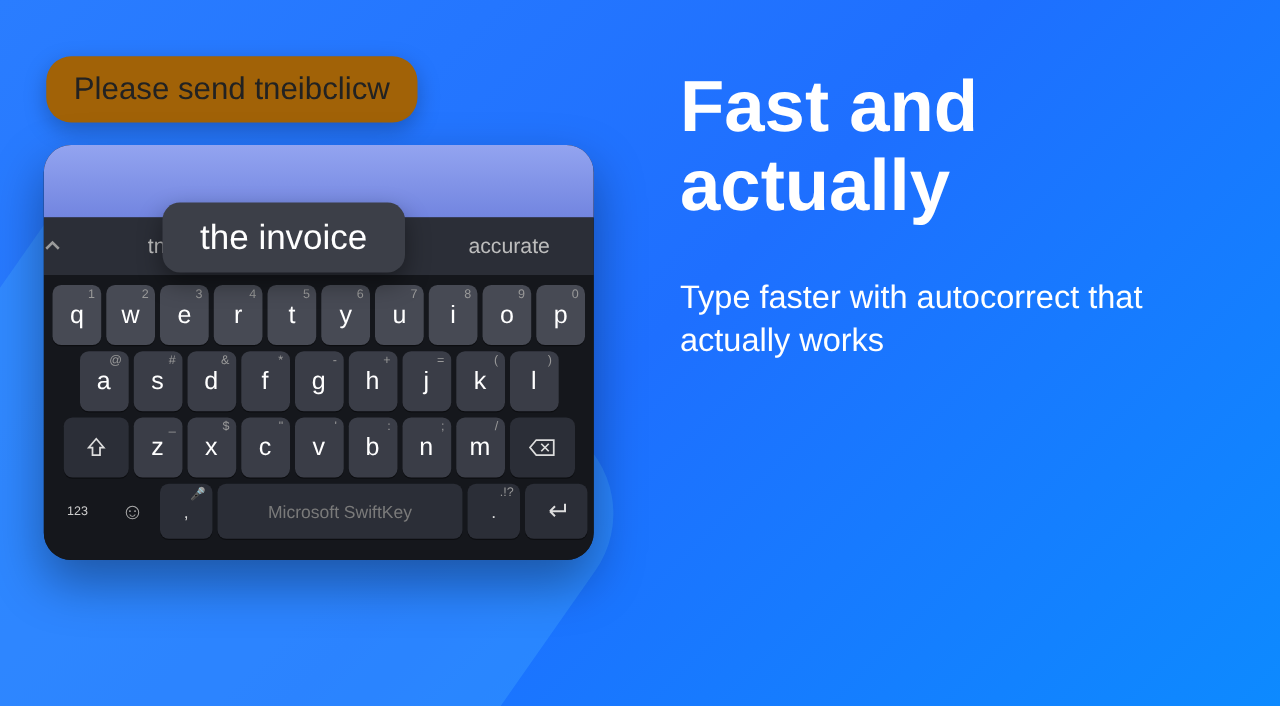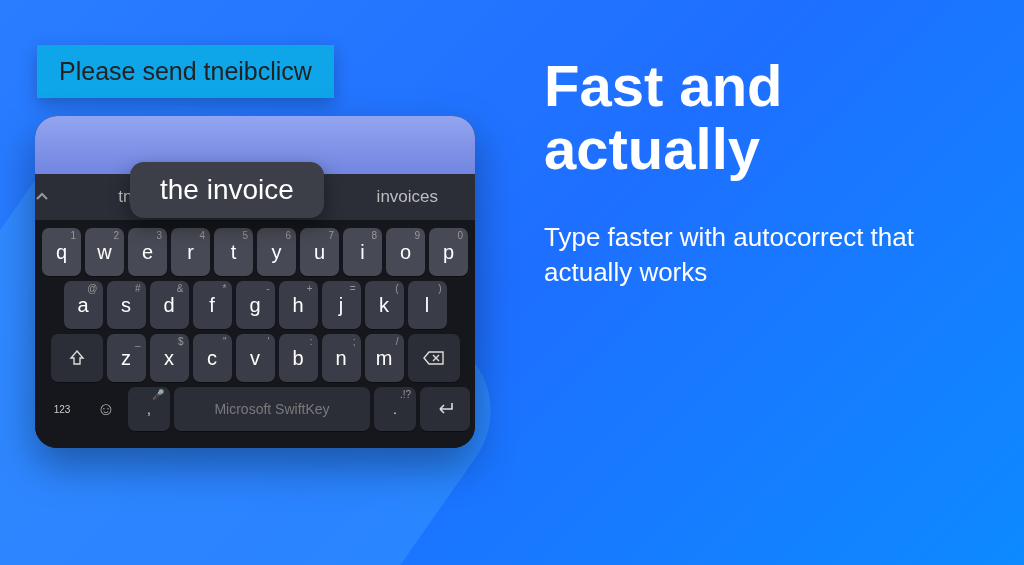--- a/index.html
+++ b/index.html
@@ -36,22 +36,22 @@
     font-weight: 400;
     line-height: 1.35;
   }
   .mock {
     position: absolute;
     left: 35px;
     top: 45px;
     width: 440px;
   }
   .typed-bubble {
-    background: #0ea5e9;
-    border-radius: 0;
+    background: #a16207;
+    border-radius: 20px;
     padding: 12px 22px;
     font-size: 25px;
     color: #222;
     display: inline-block;
     box-shadow: 0 6px 18px rgba(0,0,0,.25);
     margin-bottom: 18px;
     margin-left: 2px;
   }
   .arrow {
     position: absolute;
@@ -179,21 +179,21 @@
     <div class="input-area"></div>
 
     <div class="sugg-bar">
       <div class="sug-left-icon">
         <svg width="14" height="14" viewBox="0 0 14 14">
             <path d="M2 9 L7 4 L12 9" stroke="#9a9a9a" stroke-width="2" fill="none"></path>
           </svg>
       </div>
       <div class="sug">tneib</div>
       <div class="sug center">the invoice</div>
-      <div class="sug">invoices</div>
+      <div class="sug">accurate</div>
 
       <div class="sugg-popup">
         <span>the invoice</span>
       </div>
     </div>
 
     <div class="kb">
       <div class="krow" id="row1">
           <div class="key row1">
             <span class="alt">1</span>

